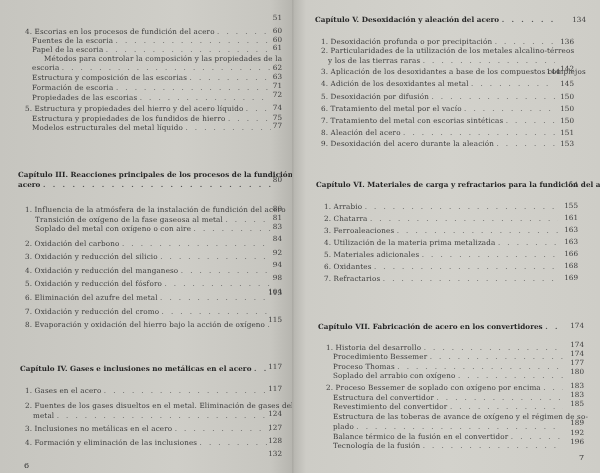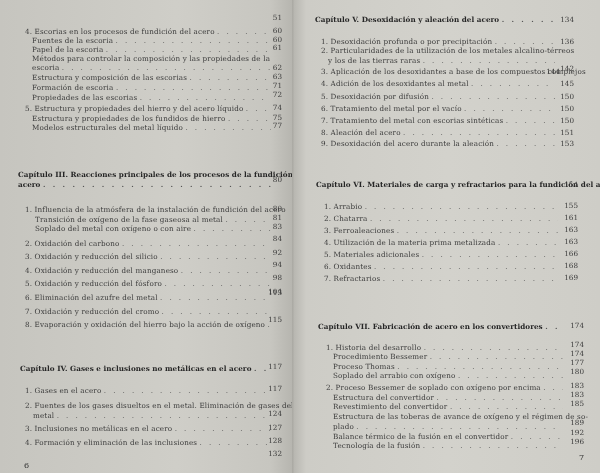--- a/index.html
+++ b/index.html
@@ -62,21 +62,21 @@
 
   <div class="entry" style="left:25px;top:27px;width:246px;overflow:hidden;"><span>4. Escorias en los procesos de fundición del acero</span> <span class="dots">. . . . . . . . . . . . . . . . . . . . . . . . . . . . . . . . . . . . . . . . . . . . . . . . . . . . . . . .</span></div>
   <div class="pg" style="right:12px;top:26px;">60</div>
 
   <div class="entry" style="left:32px;top:36px;width:239px;overflow:hidden;"><span>Fuentes de la escoria</span> <span class="dots">. . . . . . . . . . . . . . . . . . . . . . . . . . . . . . . . . . . . . . . . . . . . . . . . . . . . . . . .</span></div>
   <div class="pg" style="right:12px;top:35px;">60</div>
 
   <div class="entry" style="left:32px;top:45px;width:239px;overflow:hidden;"><span>Papel de la escoria</span> <span class="dots">. . . . . . . . . . . . . . . . . . . . . . . . . . . . . . . . . . . . . . . . . . . . . . . . . . . . . . . .</span></div>
   <div class="pg" style="right:12px;top:43px;">61</div>
 
-  <div class="entry" style="left:32px;top:54px;text-align:right;"><span>Métodos para controlar la composición y las propiedades de la</span></div>
+  <div class="entry" style="left:44px;top:54px;text-align:right;"><span>Métodos para controlar la composición y las propiedades de la</span></div>
 
   <div class="entry" style="left:32px;top:63px;width:239px;overflow:hidden;"><span>escoria</span> <span class="dots">. . . . . . . . . . . . . . . . . . . . . . . . . . . . . . . . . . . . . . . . . . . . . . . . . . . . . . . .</span></div>
   <div class="pg" style="right:12px;top:63px;">62</div>
 
   <div class="entry" style="left:32px;top:73px;width:239px;overflow:hidden;"><span>Estructura y composición de las escorias</span> <span class="dots">. . . . . . . . . . . . . . . . . . . . . . . . . . . . . . . . . . . . . . . . . . . . . . . . . . . . . . . .</span></div>
   <div class="pg" style="right:12px;top:72px;">63</div>
 
   <div class="entry" style="left:32px;top:83px;width:239px;overflow:hidden;"><span>Formación de escoria</span> <span class="dots">. . . . . . . . . . . . . . . . . . . . . . . . . . . . . . . . . . . . . . . . . . . . . . . . . . . . . . . .</span></div>
   <div class="pg" style="right:12px;top:81px;">71</div>
 
@@ -146,21 +146,21 @@
   <div class="pg" style="right:12px;top:449px;">132</div>
 
   <div class="folio" style="left:24px;top:461px;">6</div>
 </div>
 
 <div class="gutter"></div>
 
 <div class="page right">
 
   <div class="entry chap" style="left:21px;top:15px;width:240px;overflow:hidden;"><span>Capítulo V. Desoxidación y aleación del acero</span> <span class="dots">. . . . . . . . . . . . . . . . . . . . . . . . . . . . . . . . . . . . . . . . . . . . . . . . . . . . . . . .</span></div>
-  <div class="pg" style="right:26px;top:15px;text-align:right;">134</div>
+  <div class="pg" style="right:14px;top:15px;text-align:right;">134</div>
 
   <div class="entry" style="left:27px;top:37px;width:234px;overflow:hidden;"><span>1. Desoxidación profunda o por precipitación</span> <span class="dots">. . . . . . . . . . . . . . . . . . . . . . . . . . . . . . . . . . . . . . . . . . . . . . . . . . . . . . . .</span></div>
   <div class="pg" style="right:26px;top:37px;">136</div>
 
   <div class="entry" style="left:27px;top:46px;"><span>2. Particularidades de la utilización de los metales alcalino-térreos</span></div>
 
   <div class="entry" style="left:34px;top:56px;width:227px;overflow:hidden;"><span>y los de las tierras raras</span> <span class="dots">. . . . . . . . . . . . . . . . . . . . . . . . . . . . . . . . . . . . . . . . . . . . . . . . . . . . . . . .</span></div>
   <div class="pg" style="right:26px;top:54px;margin-top:10px;">142</div>
 
   <div class="entry" style="left:27px;top:67px;"><span>3. Aplicación de los desoxidantes a base de los compuestos complejos</span></div>

